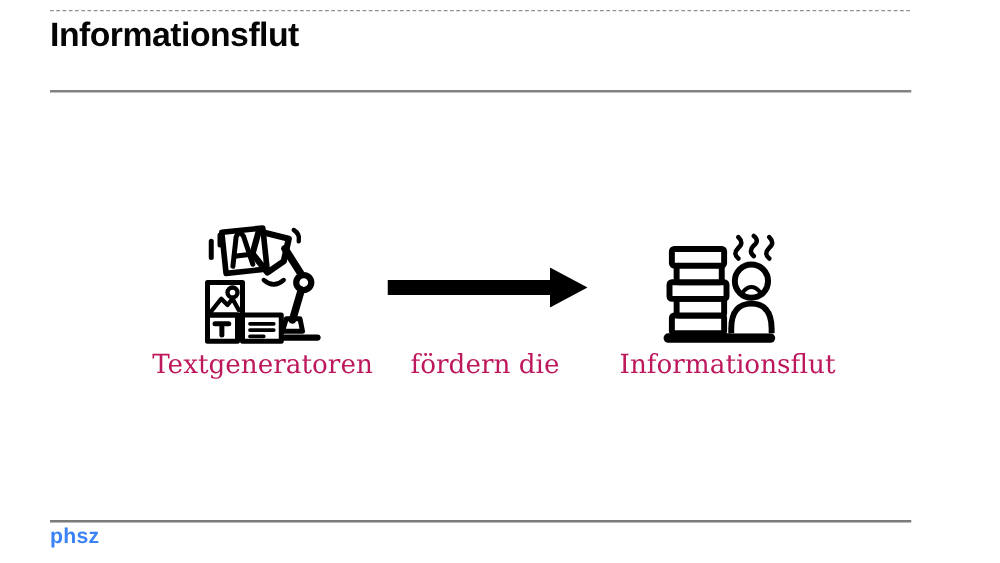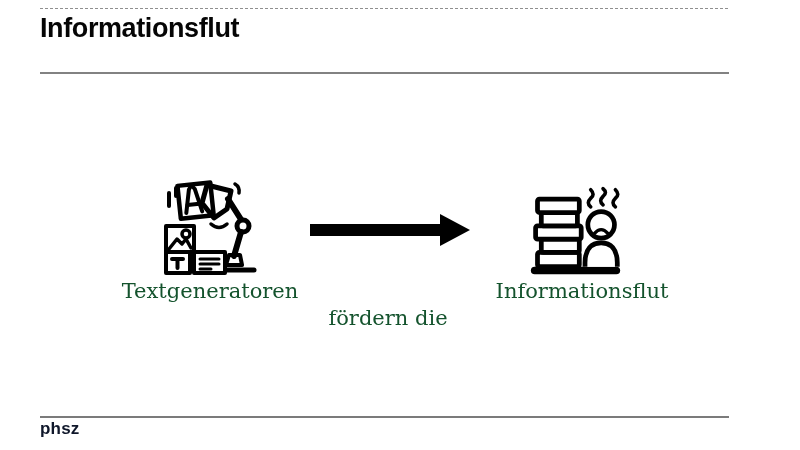--- a/index.html
+++ b/index.html
@@ -38,39 +38,39 @@
   .icon-left   { position: absolute; left: 158px; top: 176px; width: 100px; height: 100px; }
   .arrow       { position: absolute; left: 310px; top: 214px; width: 160px; height: 32px; }
   .icon-right  { position: absolute; left: 528px; top: 184px; width: 95px;  height: 95px; }
   .caption {
     position: absolute;
     top: 279px;
     font-family: "DejaVu Serif", serif;
     font-size: 21px;
     line-height: 24px;
     text-align: center;
-    color: #14532d;
+    color: #be185d;
     white-space: nowrap;
   }
   .caption-left  { left: 110px; width: 200px; }
-  .caption-mid   { left: 288px; width: 200px; margin-top: 27px; }
+  .caption-mid   { left: 288px; width: 200px; }
   .caption-right { left: 468px; width: 228px; }
   .footer-rule {
     position: absolute;
     left: 40px; top: 416px;
     width: 723px; height: 0;
     border-top: 2px solid #7b7b7b;
   }
   .footer-logo {
     position: absolute;
     left: 40px; top: 419px;
     font-size: 17px;
     font-weight: 700;
     letter-spacing: 0.2px;
-    color: #0f172a;
+    color: #3b82f6;
     font-family: "Liberation Sans", sans-serif;
   }
 </style>
 </head>
 <body>
 
 <div class="slide">
 
   <div class="top-rule"></div>
 

